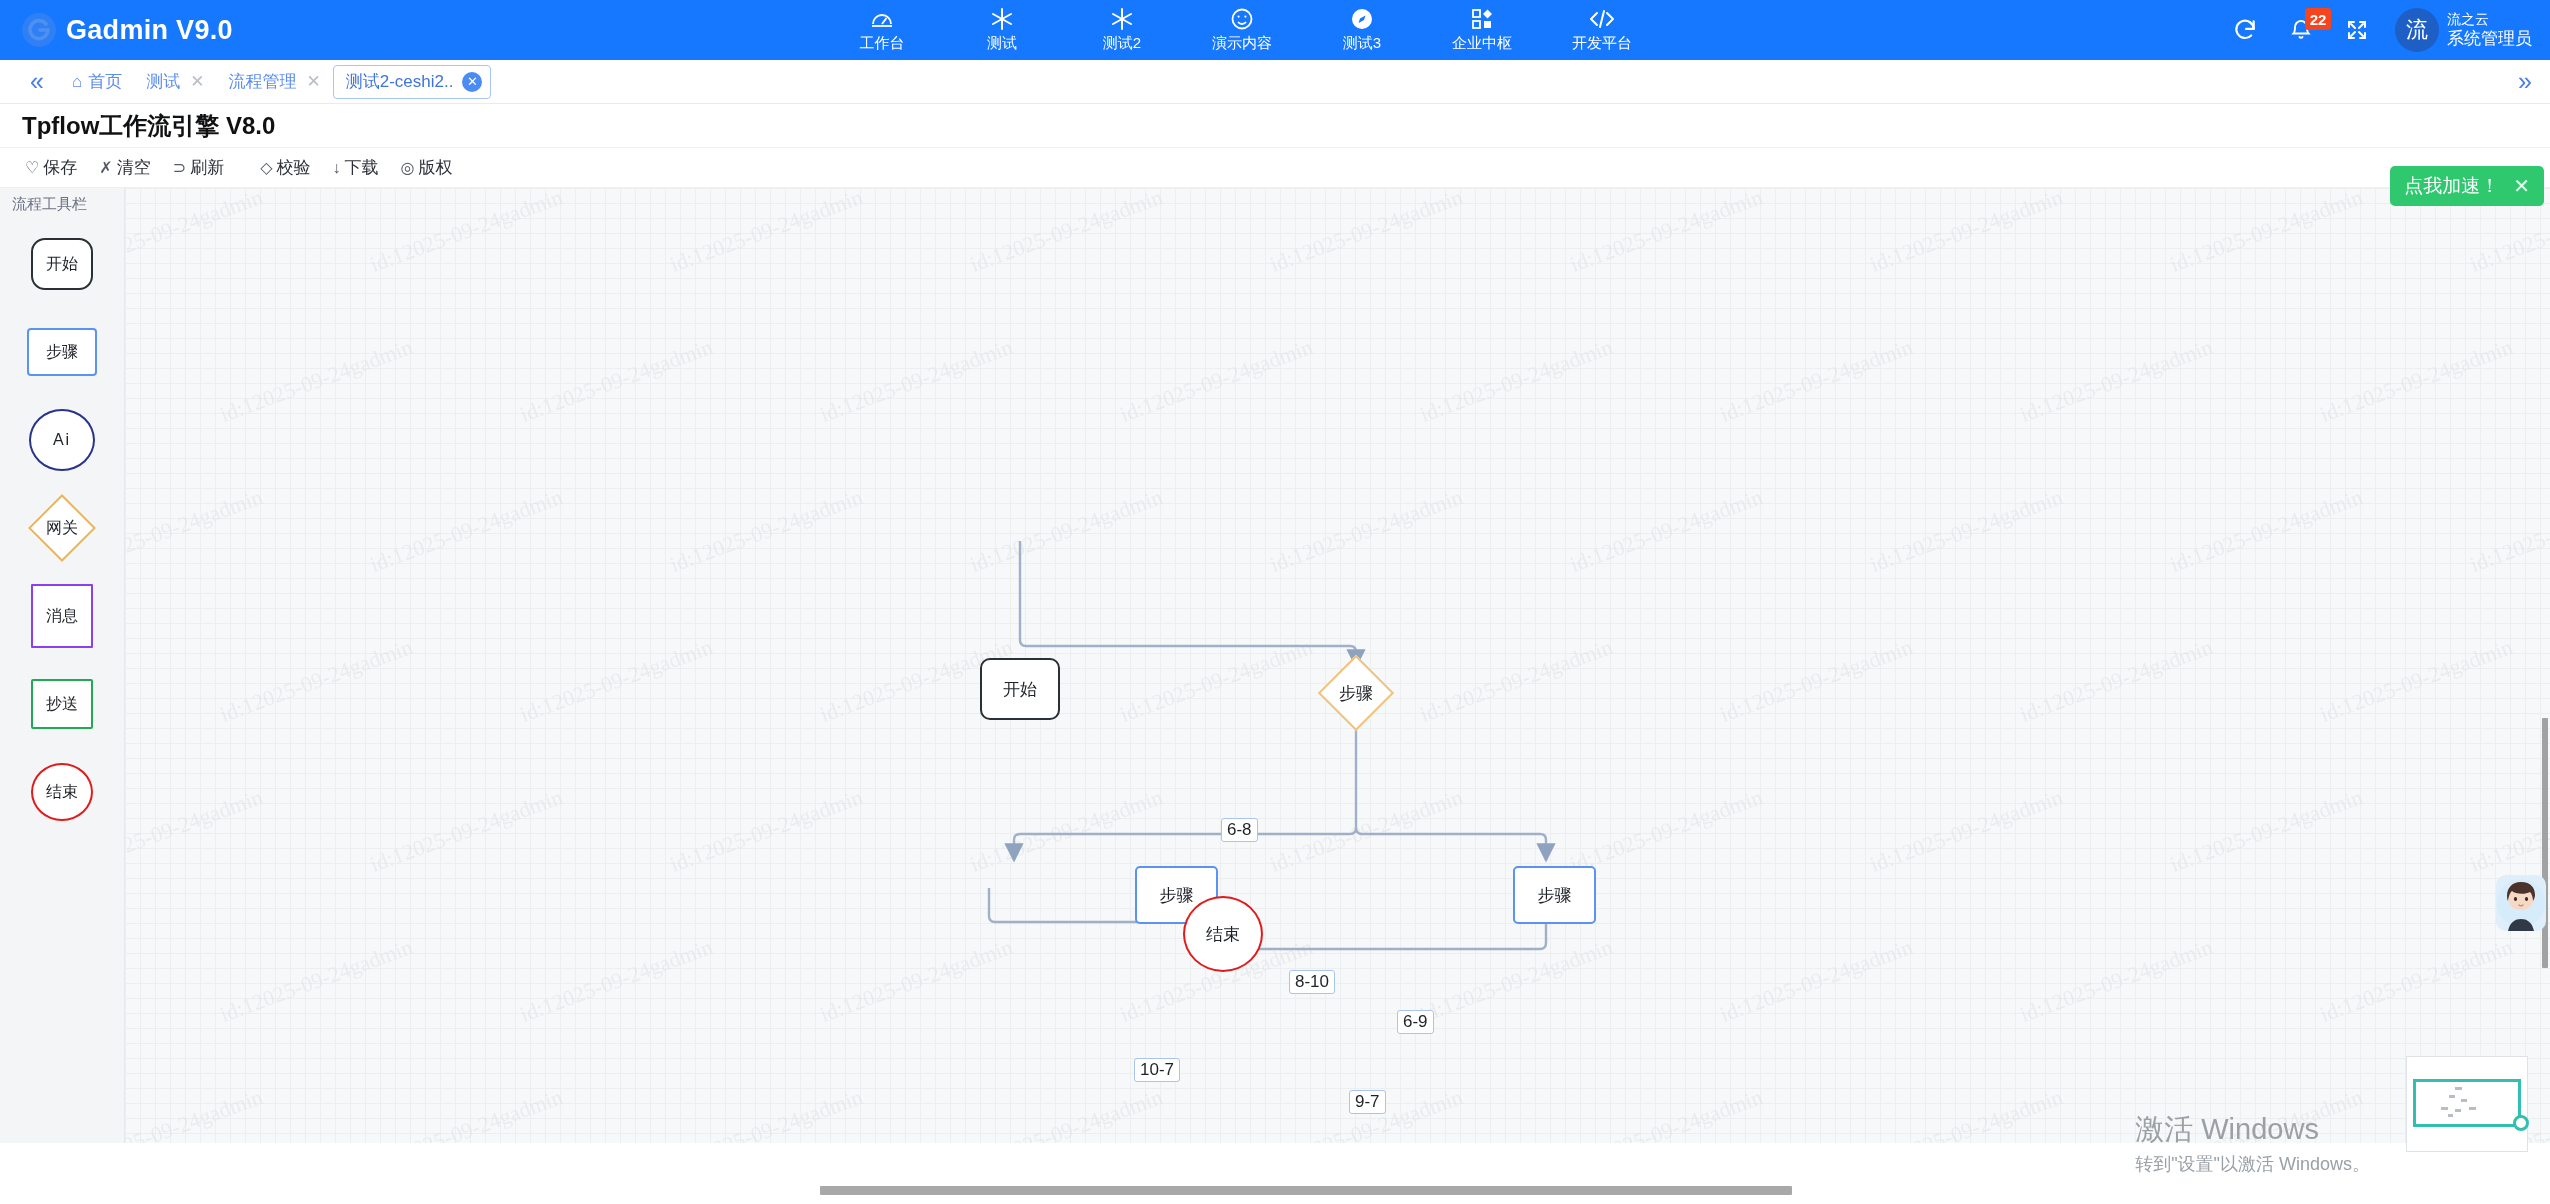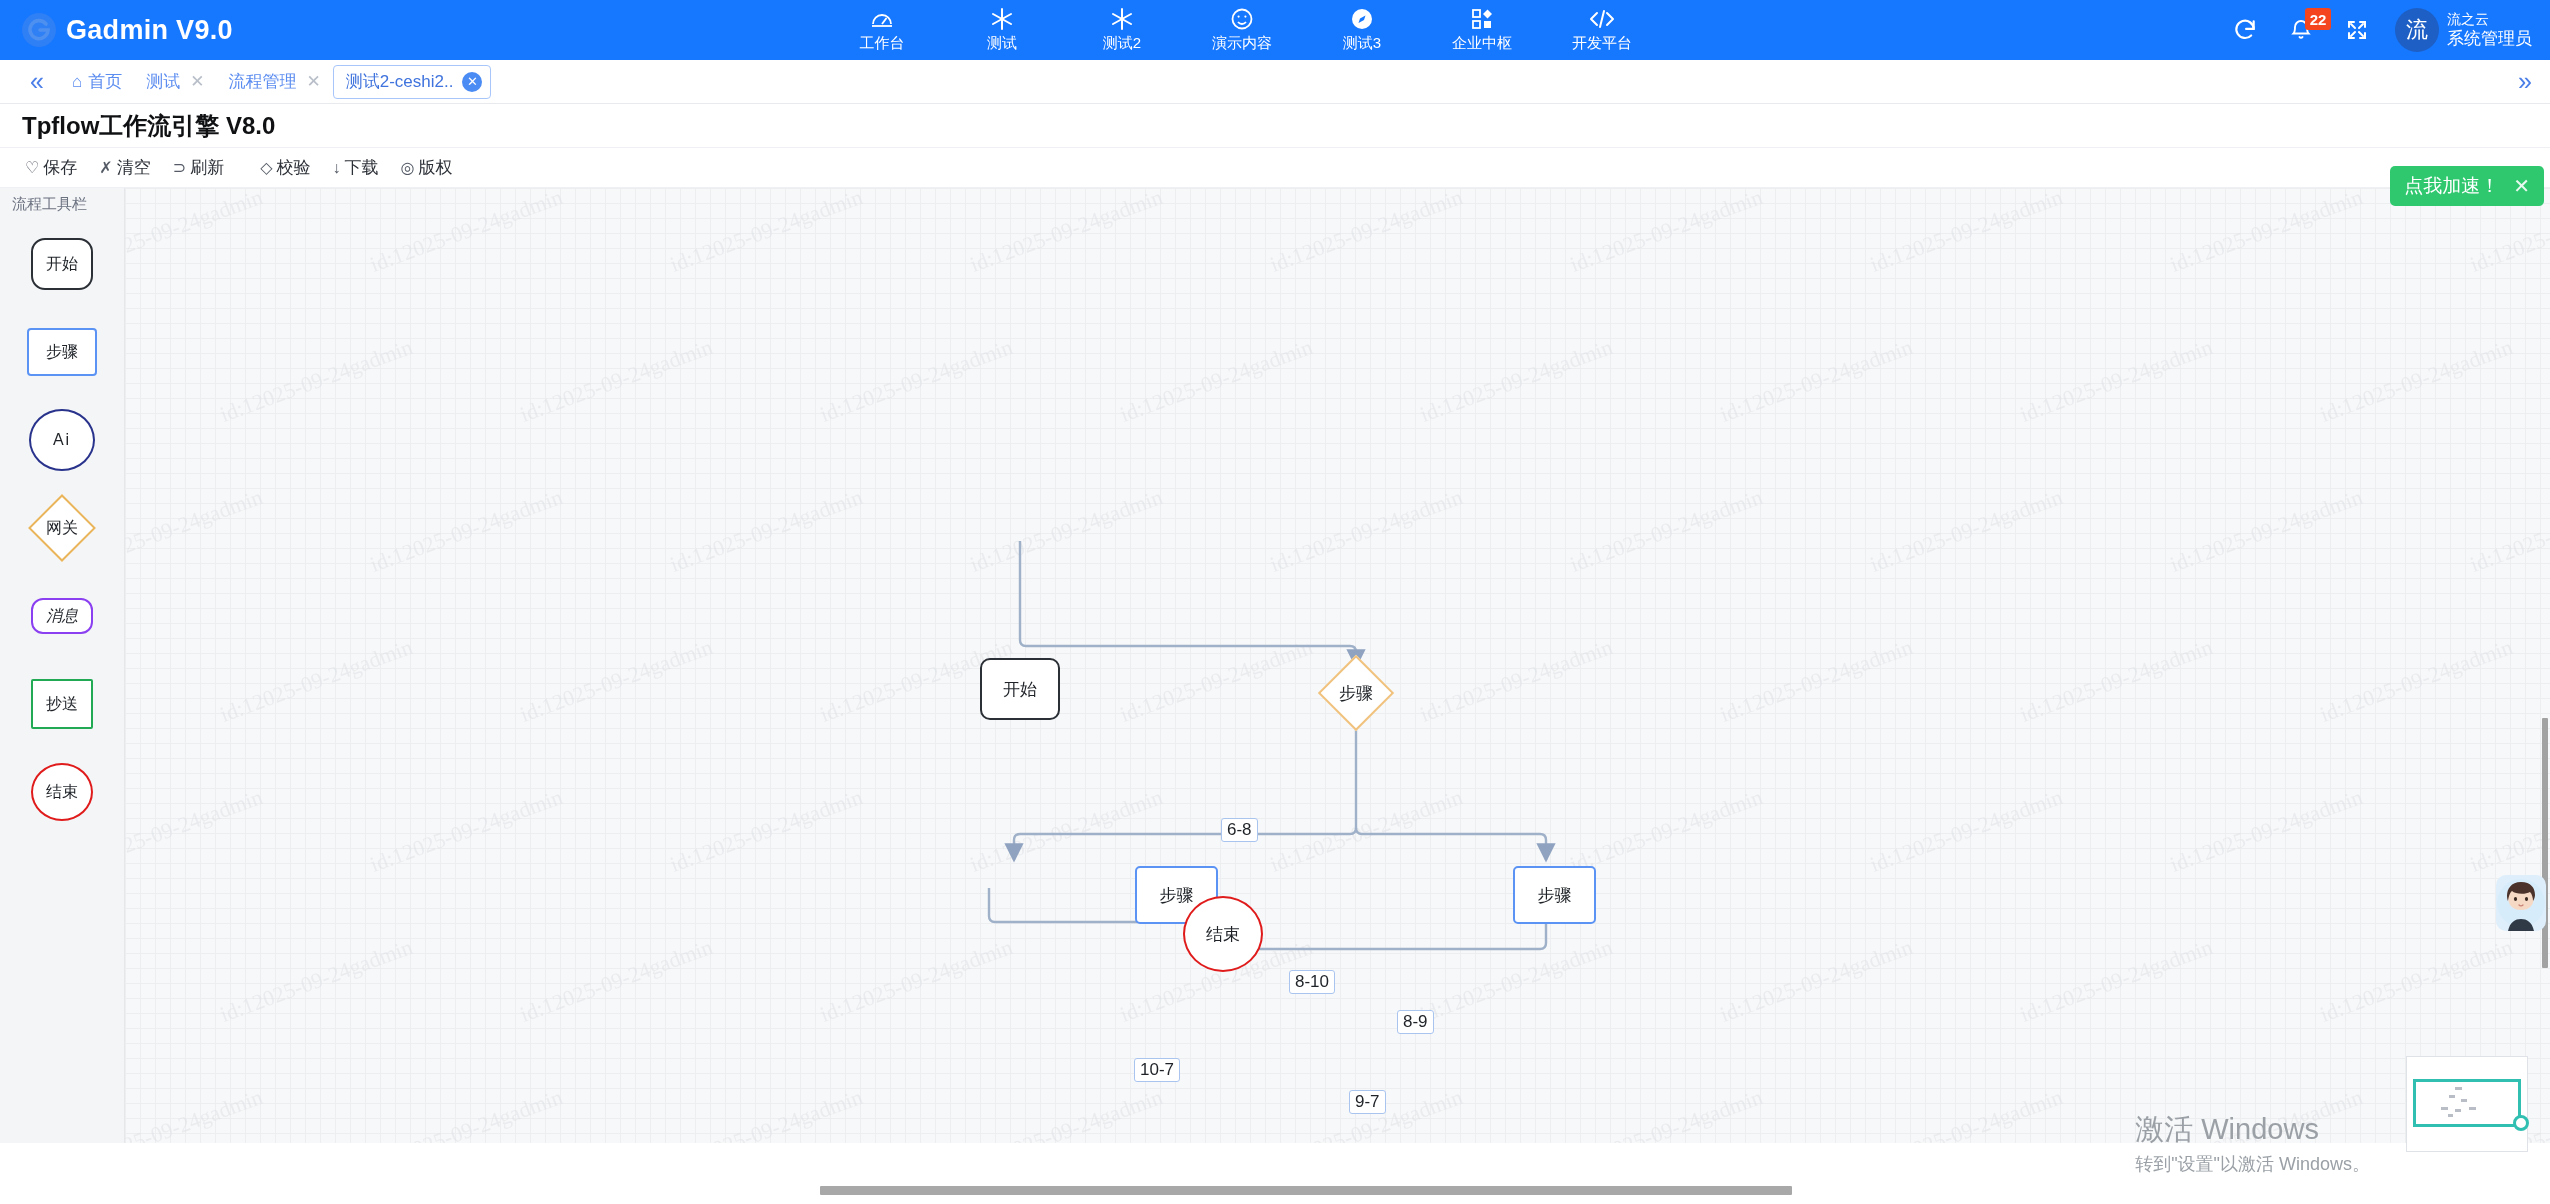--- a/index.html
+++ b/index.html
@@ -111,21 +111,21 @@
   }
   .sh-start { width: 62px; height: 52px; border: 2px solid #2b2f36; border-radius: 14px; }
   .sh-step  { width: 70px; height: 48px; border: 2px solid #5b93f5; border-radius: 4px; }
   .sh-ai    { width: 66px; height: 62px; border: 2px solid #29338c; border-radius: 50%; letter-spacing:2px;}
   .sh-gw-wrap { position: relative; width: 74px; height: 62px; display:flex; align-items:center; justify-content:center;}
   .sh-gw {
     position:absolute; left: 13px; top: 7px; width: 48px; height: 48px;
     border: 2px solid #eab55a; background:#fff; transform: rotate(45deg);
   }
   .sh-gw-txt { position: relative; font-size: 16px; color:#1f2328; }
-  .sh-msg   { width: 62px; height: 36px; border: 2px solid #8a3ff0; border-radius: 12px; font-style: italic; }
+  .sh-msg   { width: 62px; height: 64px; border: 2px solid #8a3ff0; border-radius: 1px; }
   .sh-cc    { width: 62px; height: 50px; border: 2px solid #22a954; border-radius: 2px; }
   .sh-end   { width: 62px; height: 58px; border: 2px solid #e01b1b; border-radius: 50%; }
 
   
   .canvas-wrap {
     position: absolute; left: 125px; top: 188px; width: 2425px; height: 955px;
     background: #f7f8f9; overflow: hidden;
   }
   .grid {
     position: absolute; inset: 0;
@@ -531,21 +531,21 @@
     <div class="node n-step" style="left:1388px; top:678px; width:83px; height:58px;">
       <span>步骤</span>
     </div>
 
     <div class="node n-end" style="left:1058px; top:708px; width:80px; height:76px;">
       <span>结束</span>
     </div>
 
     <div class="elabel" style="left:1096px; top:630px;">6-8</div>
     <div class="elabel" style="left:1164px; top:782px;">8-10</div>
-    <div class="elabel" style="left:1272px; top:822px;">8-9</div>
+    <div class="elabel" style="left:1272px; top:822px;">6-9</div>
     <div class="elabel" style="left:1224px; top:902px;">9-7</div>
     <div class="elabel" style="left:1009px; top:870px;">10-7</div>
 
     <div class="vscroll-thumb"></div>
   </div>
 
   <div class="hscroll-track">
     <div class="hscroll-thumb"></div>
   </div>
 

